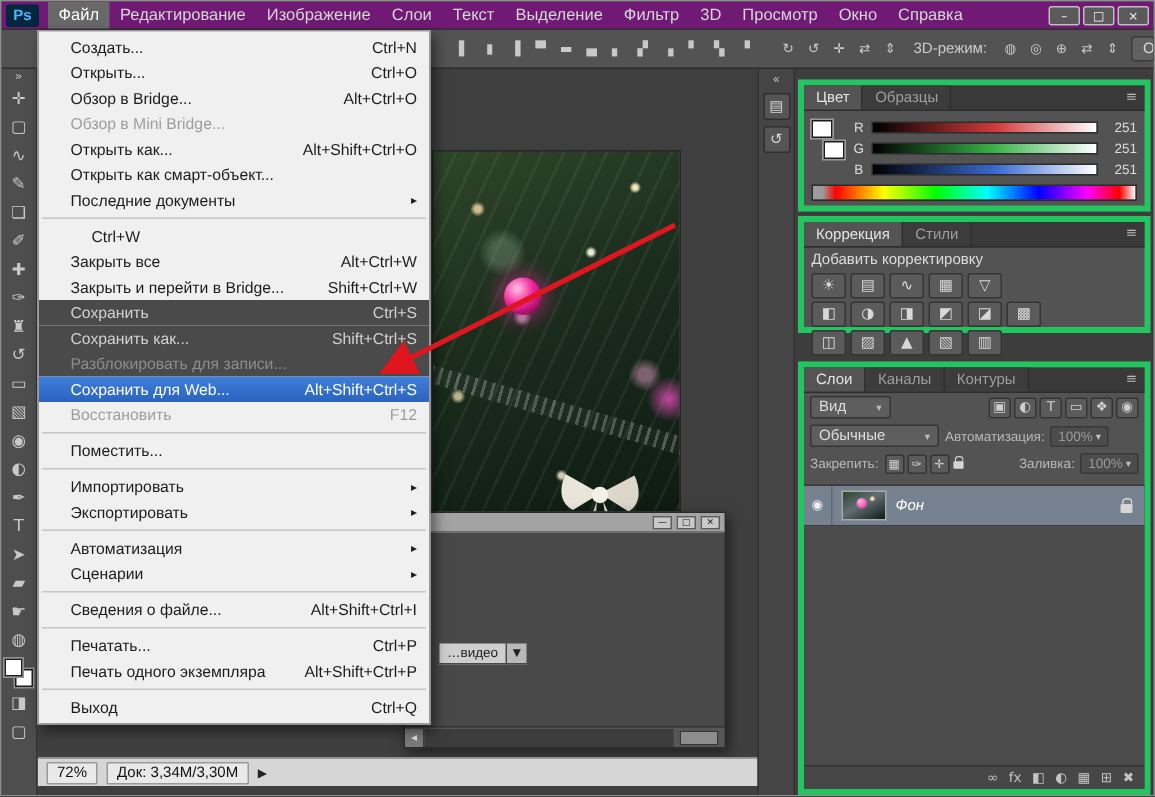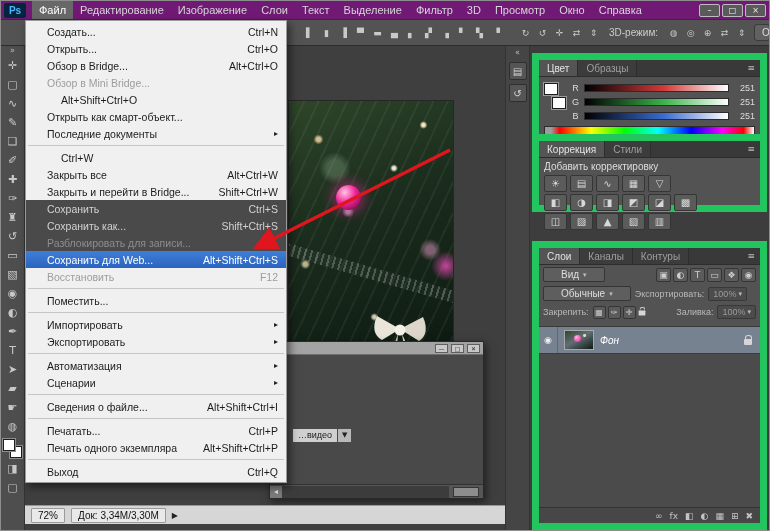--- a/index.html
+++ b/index.html
@@ -73,23 +73,23 @@
   .statusbar{position:absolute;left:0;right:0;bottom:6px;height:19px;background:#d6d6d6;border-top:1px solid #979797;display:flex;align-items:center;gap:6px;padding:0 6px;font-size:10px;color:#111}
   .inset{background:#e9e9e9;border:1px solid #9a9a9a;border-radius:1px;padding:1px 6px;white-space:nowrap}
   .sb-arrow{color:#222;font-size:8px}
 
   
   .rightdock{position:absolute;right:0;top:45px;width:264px;bottom:0;background:#3d3d3d;border-left:1px solid #333;z-index:2}
   .dockstrip{position:absolute;left:0;top:0;width:24px;bottom:0;background:#454545;border-right:1px solid #333;display:flex;flex-direction:column;align-items:center;padding-top:2px;gap:4px}
   .strip-expander{font-size:8px;color:#bdbdbd;height:10px}
   .dicon{width:18px;height:18px;background:#555;border:1px solid #2f2f2f;border-radius:2px;color:#d5d5d5;font-size:10px;display:flex;align-items:center;justify-content:center}
   .panels{position:absolute;left:24px;top:0;right:0;bottom:0}
-  .panel{position:absolute;left:2px;right:2px;background:#535353;border:7px solid #22c55e}
+  .panel{position:absolute;left:2px;right:2px;background:#535353;border:4px solid #22c55e}
   .p-color{top:7px;height:88px}
-  .p-adj{top:88px;height:78px}
+  .p-adj{top:98px;height:78px}
   .p-layers{top:195px;bottom:0}
   .tabbar{height:17px;background:#393939;display:flex;align-items:stretch;border-bottom:1px solid #2d2d2d}
   .tab{padding:2px 8px;font-size:10px;color:#9f9f9f;background:#3c3c3c;border-right:1px solid #2e2e2e;display:flex;align-items:center;white-space:nowrap}
   .tab.active{background:#545454;color:#e4e4e4}
   .pmenu{margin-left:auto;color:#bdbdbd;font-size:9px;display:flex;align-items:center;padding:0 5px}
 
   
   .color-body{display:flex;padding:4px 5px 0 5px;gap:5px}
   .cswatches{position:relative;width:22px;height:30px;flex:none}
   .cs{position:absolute;width:14px;height:12px;background:#fff;border:1px solid #1c1c1c;box-shadow:0 0 0 1px #9c9c9c}
@@ -105,21 +105,21 @@
   .spectrum{height:11px;margin:3px 5px 0 5px;border:1px solid #2c2c2c;
     background:linear-gradient(90deg,#9c9c9c 0 3%,#f00 7%,#ff0 22%,#0f0 38%,#0ff 54%,#00f 70%,#f0f 85%,#f00 95%,#fff)}
 
   
   .adj-title{font-size:10px;color:#dddddd;padding:3px 5px 2px 5px}
   .adj-row{display:flex;gap:3px;padding:1px 5px}
   .adjicon{width:23px;height:17px;background:#5b5b5b;border:1px solid #353535;border-radius:2px;color:#d8d8d8;font-size:10px;display:flex;align-items:center;justify-content:center}
 
   
   .lrow{display:flex;align-items:center;gap:4px;padding:2px 4px;font-size:10px;color:#c9c9c9}
-  .sel{background:#5e5e5e;border:1px solid #343434;border-radius:2px;display:flex;align-items:center;gap:4px;padding:1px 17px;font-size:10px;color:#dedede;white-space:nowrap}
+  .sel{background:#5e5e5e;border:1px solid #343434;border-radius:2px;display:flex;align-items:center;gap:20px;padding:1px 5px;font-size:10px;color:#dedede;white-space:nowrap}
   .caret{font-size:7px;color:#bdbdbd}
   .mico{width:15px;height:14px;background:#5b5b5b;border:1px solid #353535;border-radius:2px;color:#cfcfcf;font-size:9px;display:flex;align-items:center;justify-content:center}
   .tinylab{font-size:9px;color:#b9b9b9;white-space:nowrap}
   .dimval{display:flex;align-items:center;gap:2px;background:#4c4c4c;border:1px solid #383838;border-radius:2px;padding:1px 4px;font-size:9px;color:#9b9b9b;white-space:nowrap}
   .lico{width:13px;height:13px;display:flex;align-items:center;justify-content:center;background:#5b5b5b;border:1px solid #353535;border-radius:2px;color:#cfcfcf;font-size:8px}
   .layerlist{position:absolute;left:0;right:0;top:78px;bottom:16px;background:#4b4b4b;border-top:1px solid #3a3a3a}
   .layer-row{height:27px;background:#76828f;display:flex;align-items:center;border-bottom:1px solid #3c3c3c}
   .eyebox{width:19px;height:100%;border-right:1px solid #5e6875;display:flex;align-items:center;justify-content:center;color:#f0f0f0;font-size:9px}
   .thumb{width:30px;height:20px;margin:0 6px;border:1px solid #a8a8a8;position:relative;background:
     radial-gradient(circle at 70% 25%, rgba(255,230,180,.9) 0 1px, rgba(0,0,0,0) 2px),
@@ -385,21 +385,21 @@
               <div class="mico icon">❖</div>
               <div class="mico icon">◉</div>
             </div>
         </div>
 
         <div class="lrow">
           <div class="sel" style="min-width:86px">
             <span>Обычные</span>
             <span class="caret icon" style="margin-left:auto">▾</span>
           </div>
-          <span class="tinylab">Экспортировать:</span>
+          <span class="tinylab">Автоматизация:</span>
           <div class="dimval">
             <span>100%</span>
             <span class="caret icon">▾</span>
           </div>
         </div>
 
         <div class="lrow">
           <span class="tinylab">Закрепить:</span>
           <div id="lock-icons" style="display:flex;gap:2px">
               <div class="lico icon">▦</div>
@@ -446,20 +446,21 @@
         <span class="sc">Ctrl+O</span>
       </div>
       <div class="mi">
         <span class="lab">Обзор в Bridge...</span>
         <span class="sc">Alt+Ctrl+O</span>
       </div>
       <div class="mi off">
         <span class="lab">Обзор в Mini Bridge...</span>
       </div>
       <div class="mi">
+        <span class="lab">Открыть как...</span>
         <span class="sc">Alt+Shift+Ctrl+O</span>
       </div>
       <div class="mi">
         <span class="lab">Открыть как смарт-объект...</span>
       </div>
       <div class="mi">
         <span class="lab">Последние документы</span>
         <span class="sub icon">▸</span>
       </div>
       <div class="msep"></div>

